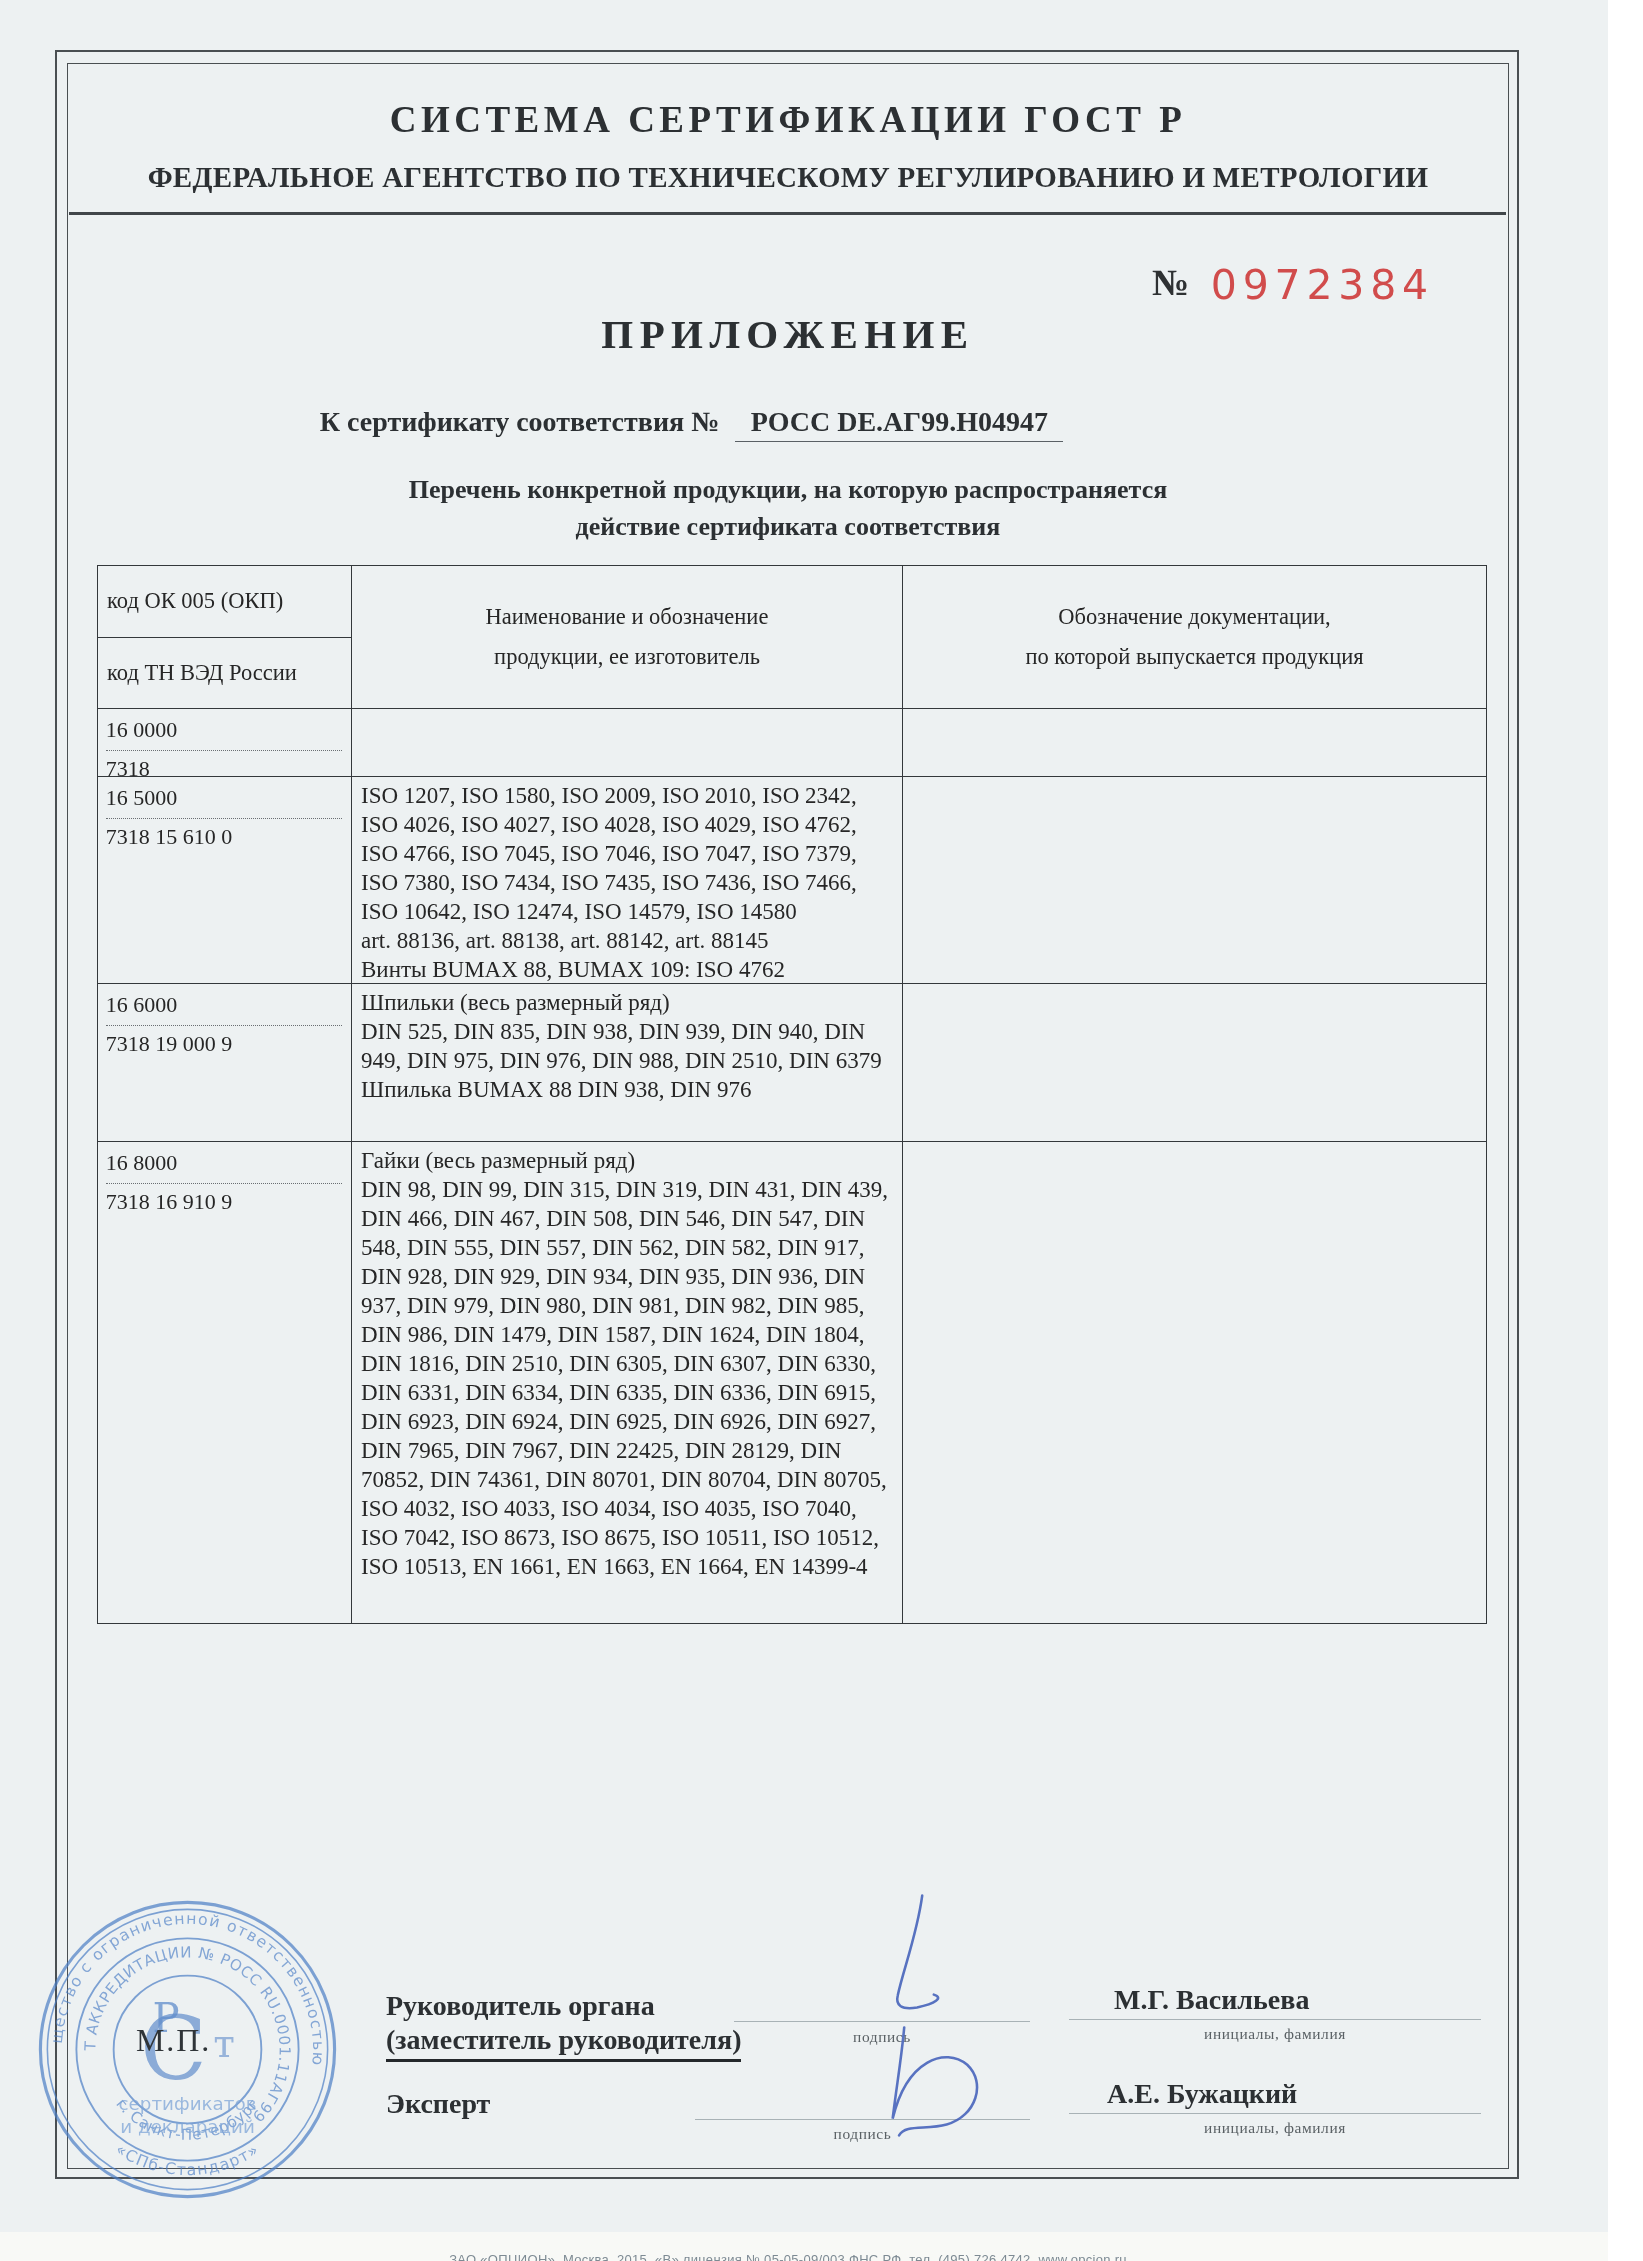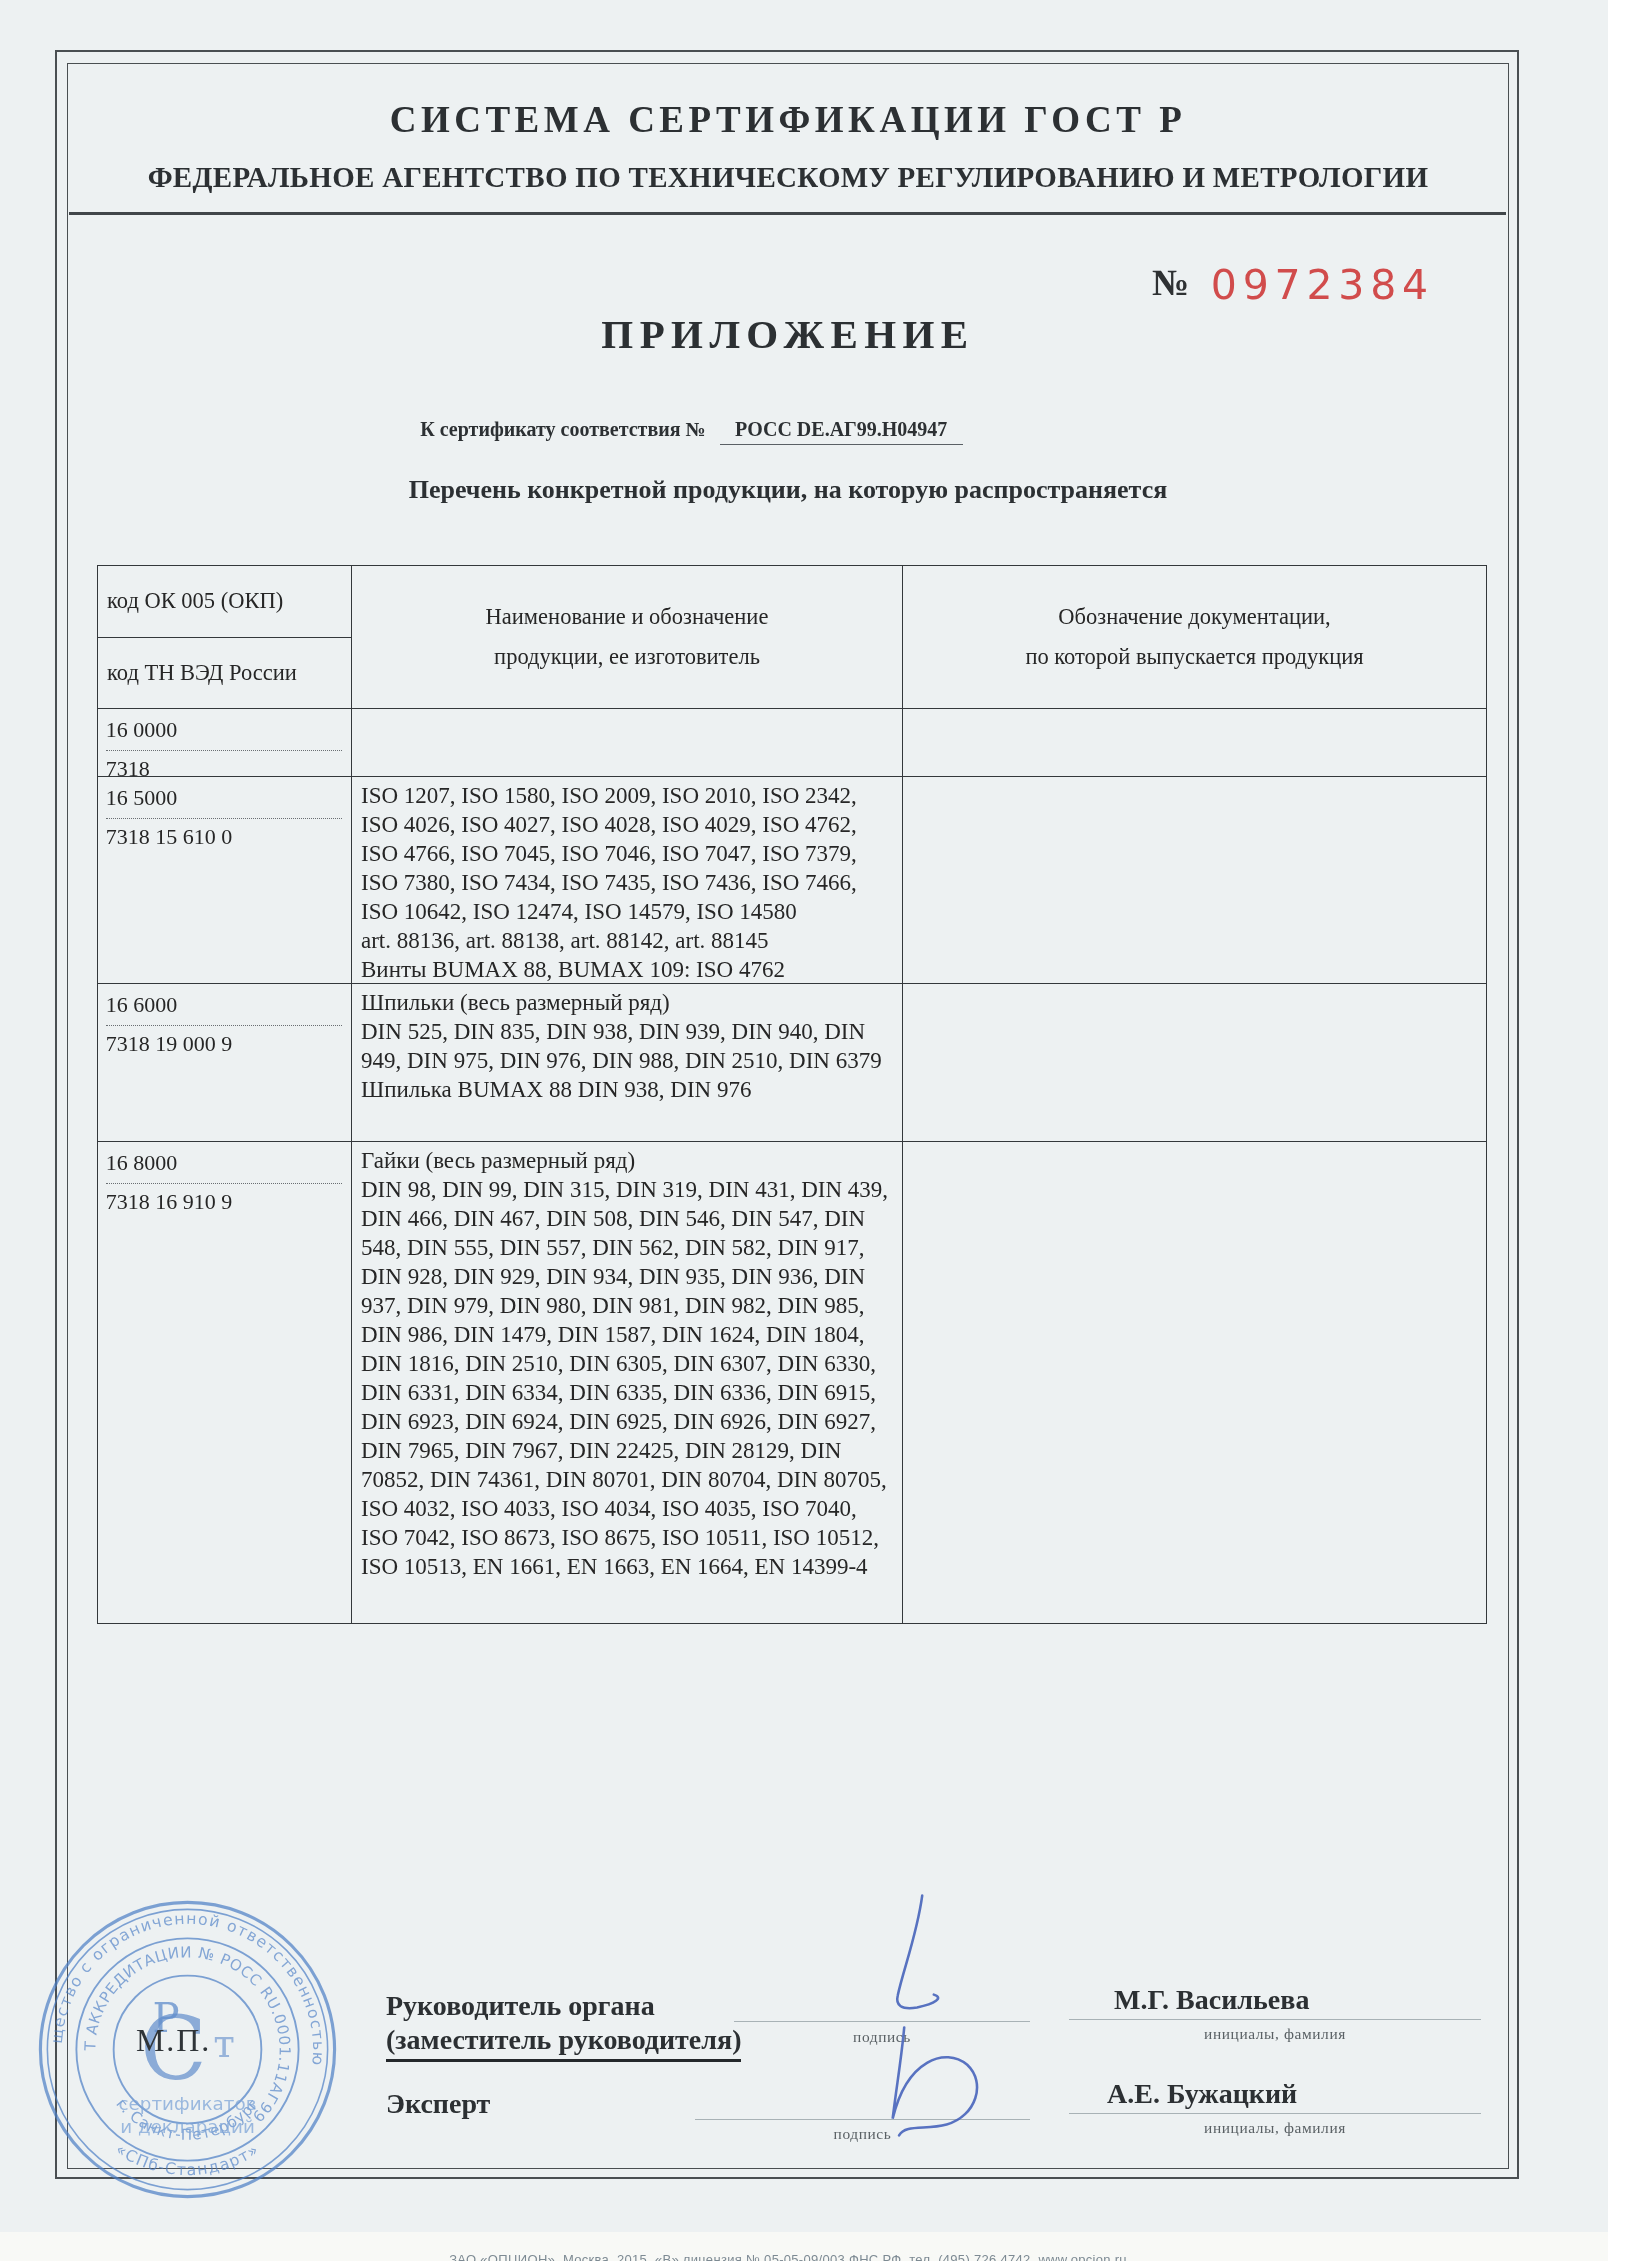--- a/index.html
+++ b/index.html
@@ -21,22 +21,22 @@
   .h2 { top:161px; font-size:29px; font-weight:bold; letter-spacing:0.3px; color:#2c3033; }
   .header-rule { position:absolute; left:69px; top:212px; width:1437px; height:3.2px; background:#41464a; }
 
   .blank-number { position:absolute; left:1152px; top:261px; white-space:nowrap; }
   .blank-number .sign { font-size:37px; font-weight:bold; color:#2e3133; vertical-align:top; }
   .blank-number .value { font-family:"DejaVu Sans", sans-serif; font-size:41px; color:#d14c4c;
     letter-spacing:5.8px; margin-left:19px; vertical-align:top; }
 
   .doc-title { top:310px; font-size:41px; font-weight:bold; letter-spacing:6.4px; color:#2c3033; }
 
-  .cert-line { position:absolute; left:67px; top:418px; width:1442px; text-align:center;
-    padding-right:193px; box-sizing:border-box; font-size:20px; font-weight:bold; color:#2c3033; white-space:nowrap; }
+  .cert-line { position:absolute; left:67px; top:406px; width:1442px; text-align:center;
+    padding-right:193px; box-sizing:border-box; font-size:28px; font-weight:bold; color:#2c3033; white-space:nowrap; }
   .cert-line .cert-no { border-bottom:1.9px solid #5a6065; padding:0 15.4px 3.9px 15.4px; margin-left:9px; }
 
   .subtitle1 { top:475px; font-size:26px; font-weight:bold; color:#2c3033; }
   .subtitle2 { top:512px; font-size:26px; font-weight:bold; color:#2c3033; }
 
   
   .products-table { position:absolute; left:97px; top:565px; width:1390px; height:1059px;
     box-sizing:border-box; border:1.9px solid #34383b;
     display:grid; grid-template-columns:254px 551px auto;
     grid-template-rows:143px 68px 207px 158px auto; }
@@ -89,20 +89,21 @@
   </div>
 
   <div class="center-band doc-title">ПРИЛОЖЕНИЕ</div>
 
   <div class="cert-line">
     <span>К сертификату соответствия №</span>
     <span class="cert-no">РОСС DE.АГ99.Н04947</span>
   </div>
 
   <div class="center-band subtitle1">Перечень конкретной продукции, на которую распространяется</div>
+  <div class="center-band subtitle2">действие сертификата соответствия</div>
 
   <div class="products-table">
 
     <div class="cell b-r b-b th-codes">
       <div class="half top">код ОК 005 (ОКП)</div>
       <div class="half">код ТН ВЭД России</div>
     </div>
     <div class="cell b-r b-b th-center">Наименование и обозначение
 продукции, ее изготовитель</div>
     <div class="cell b-b th-center">Обозначение документации,

